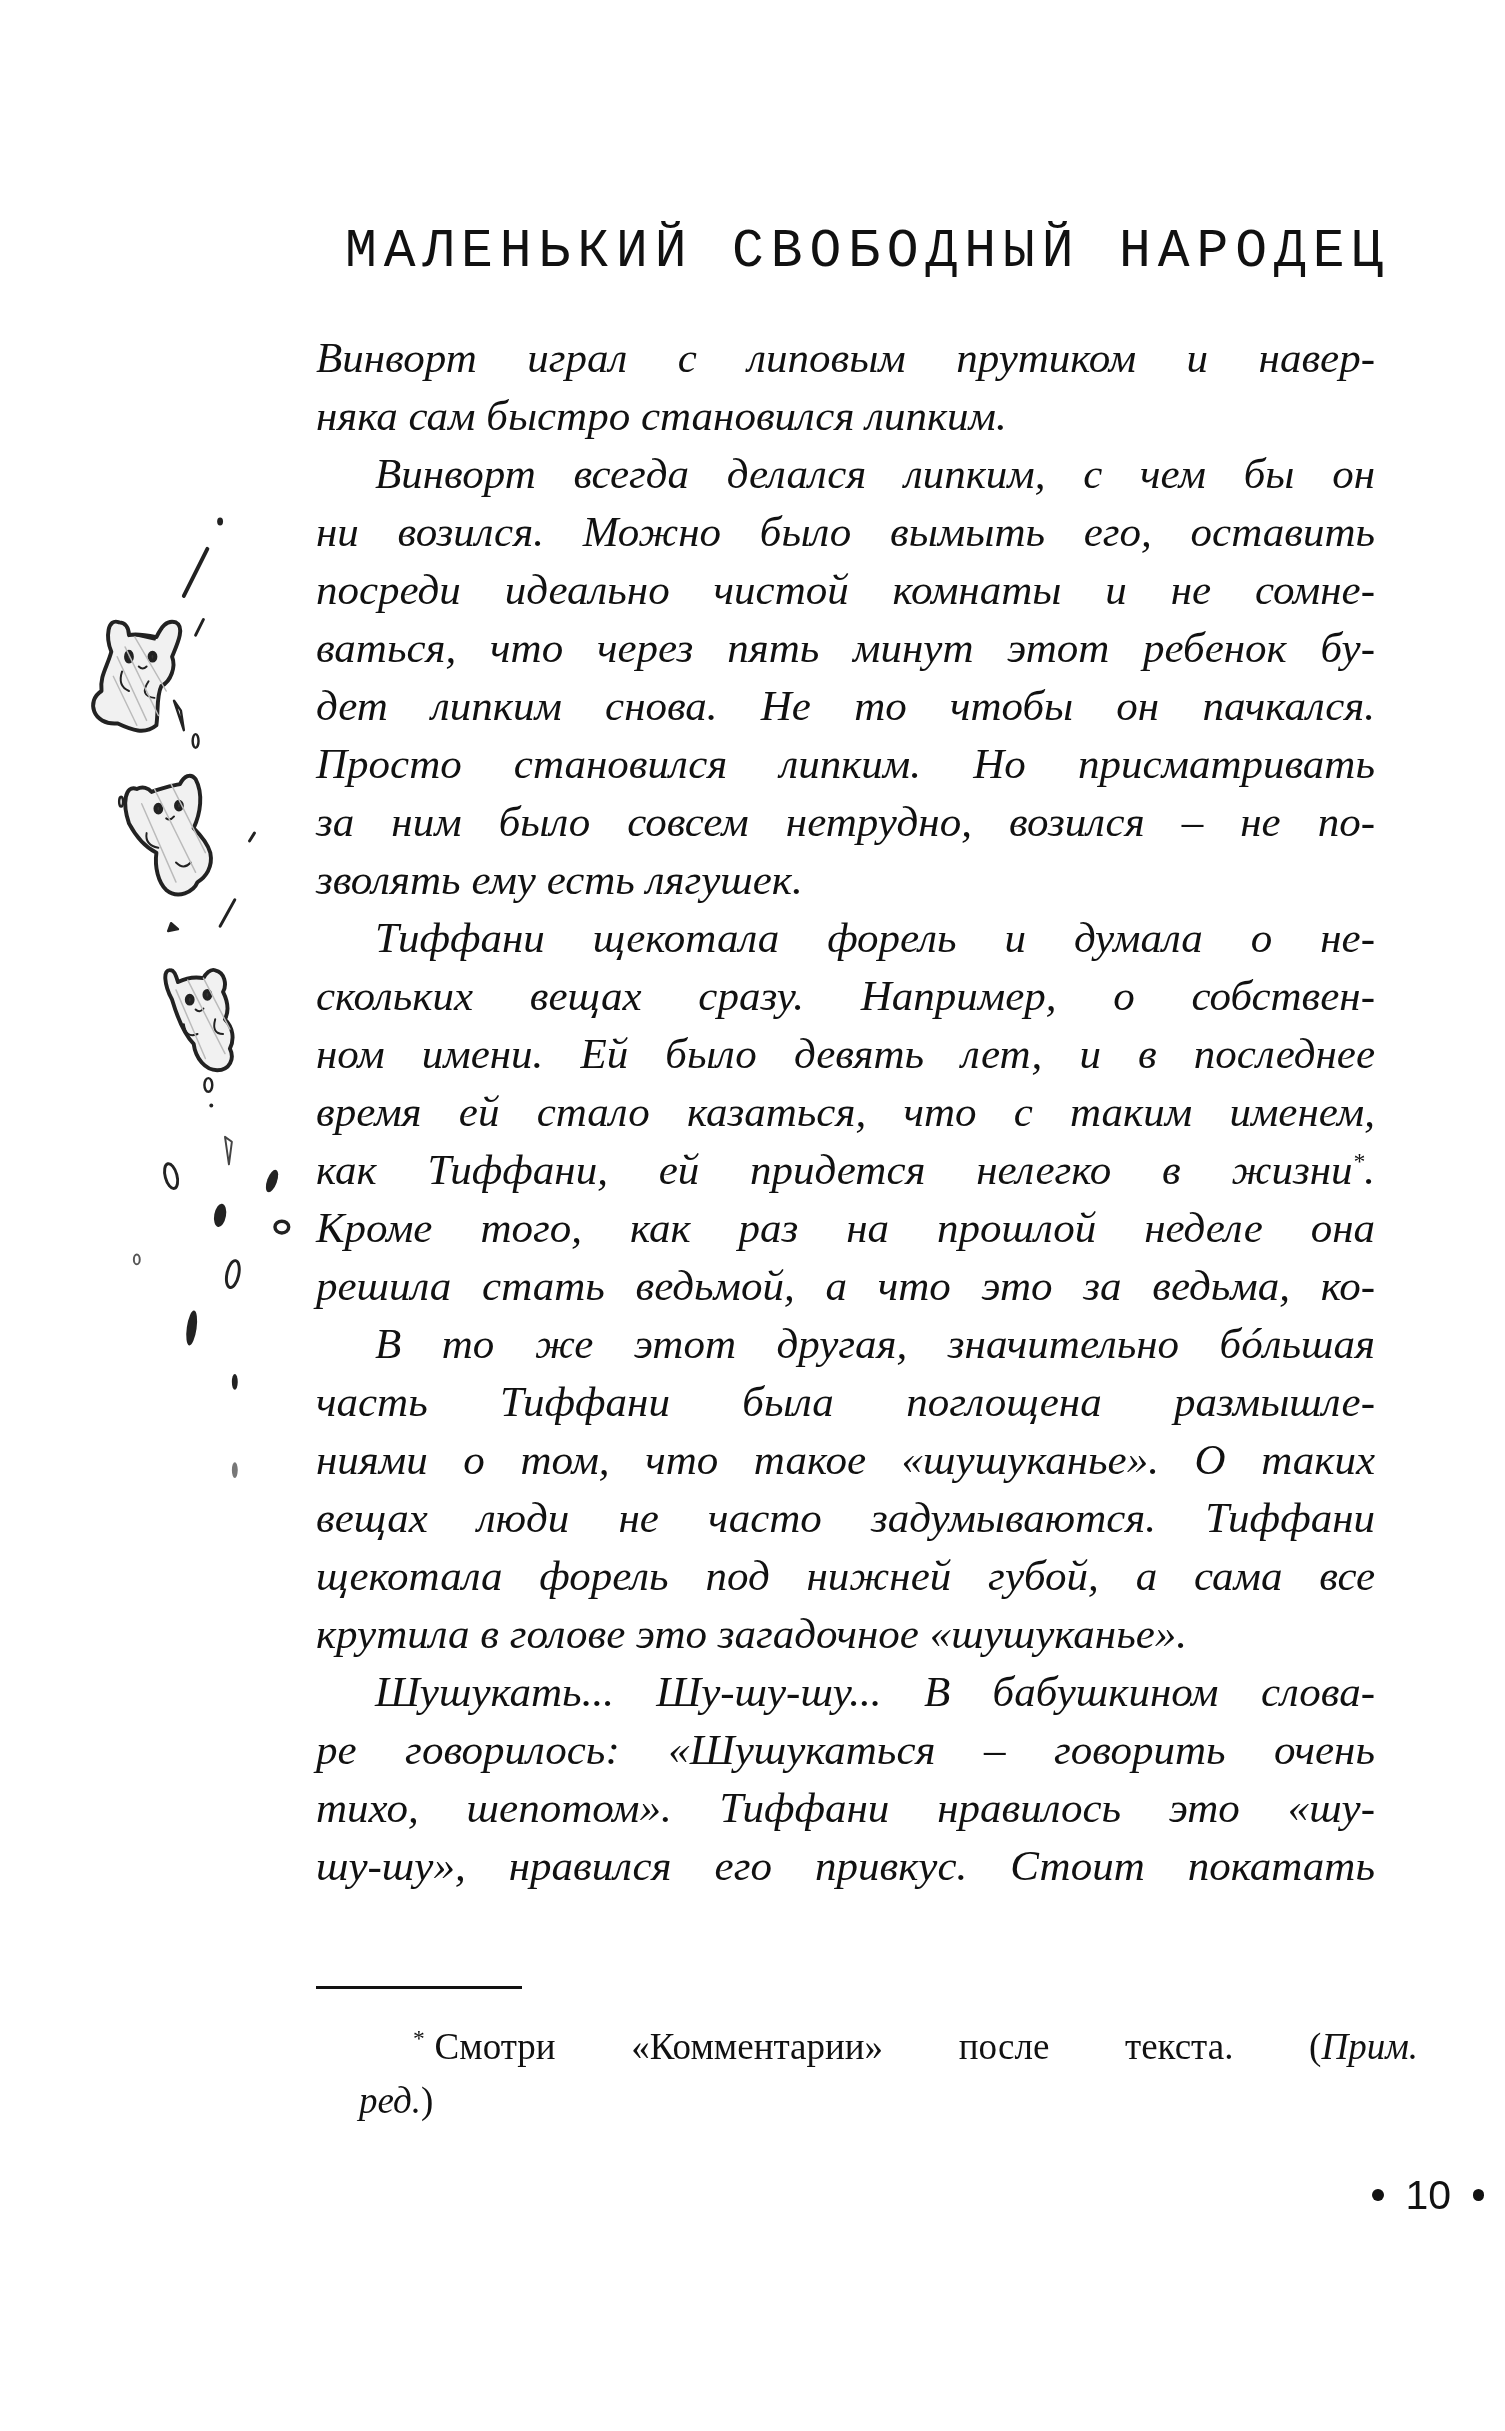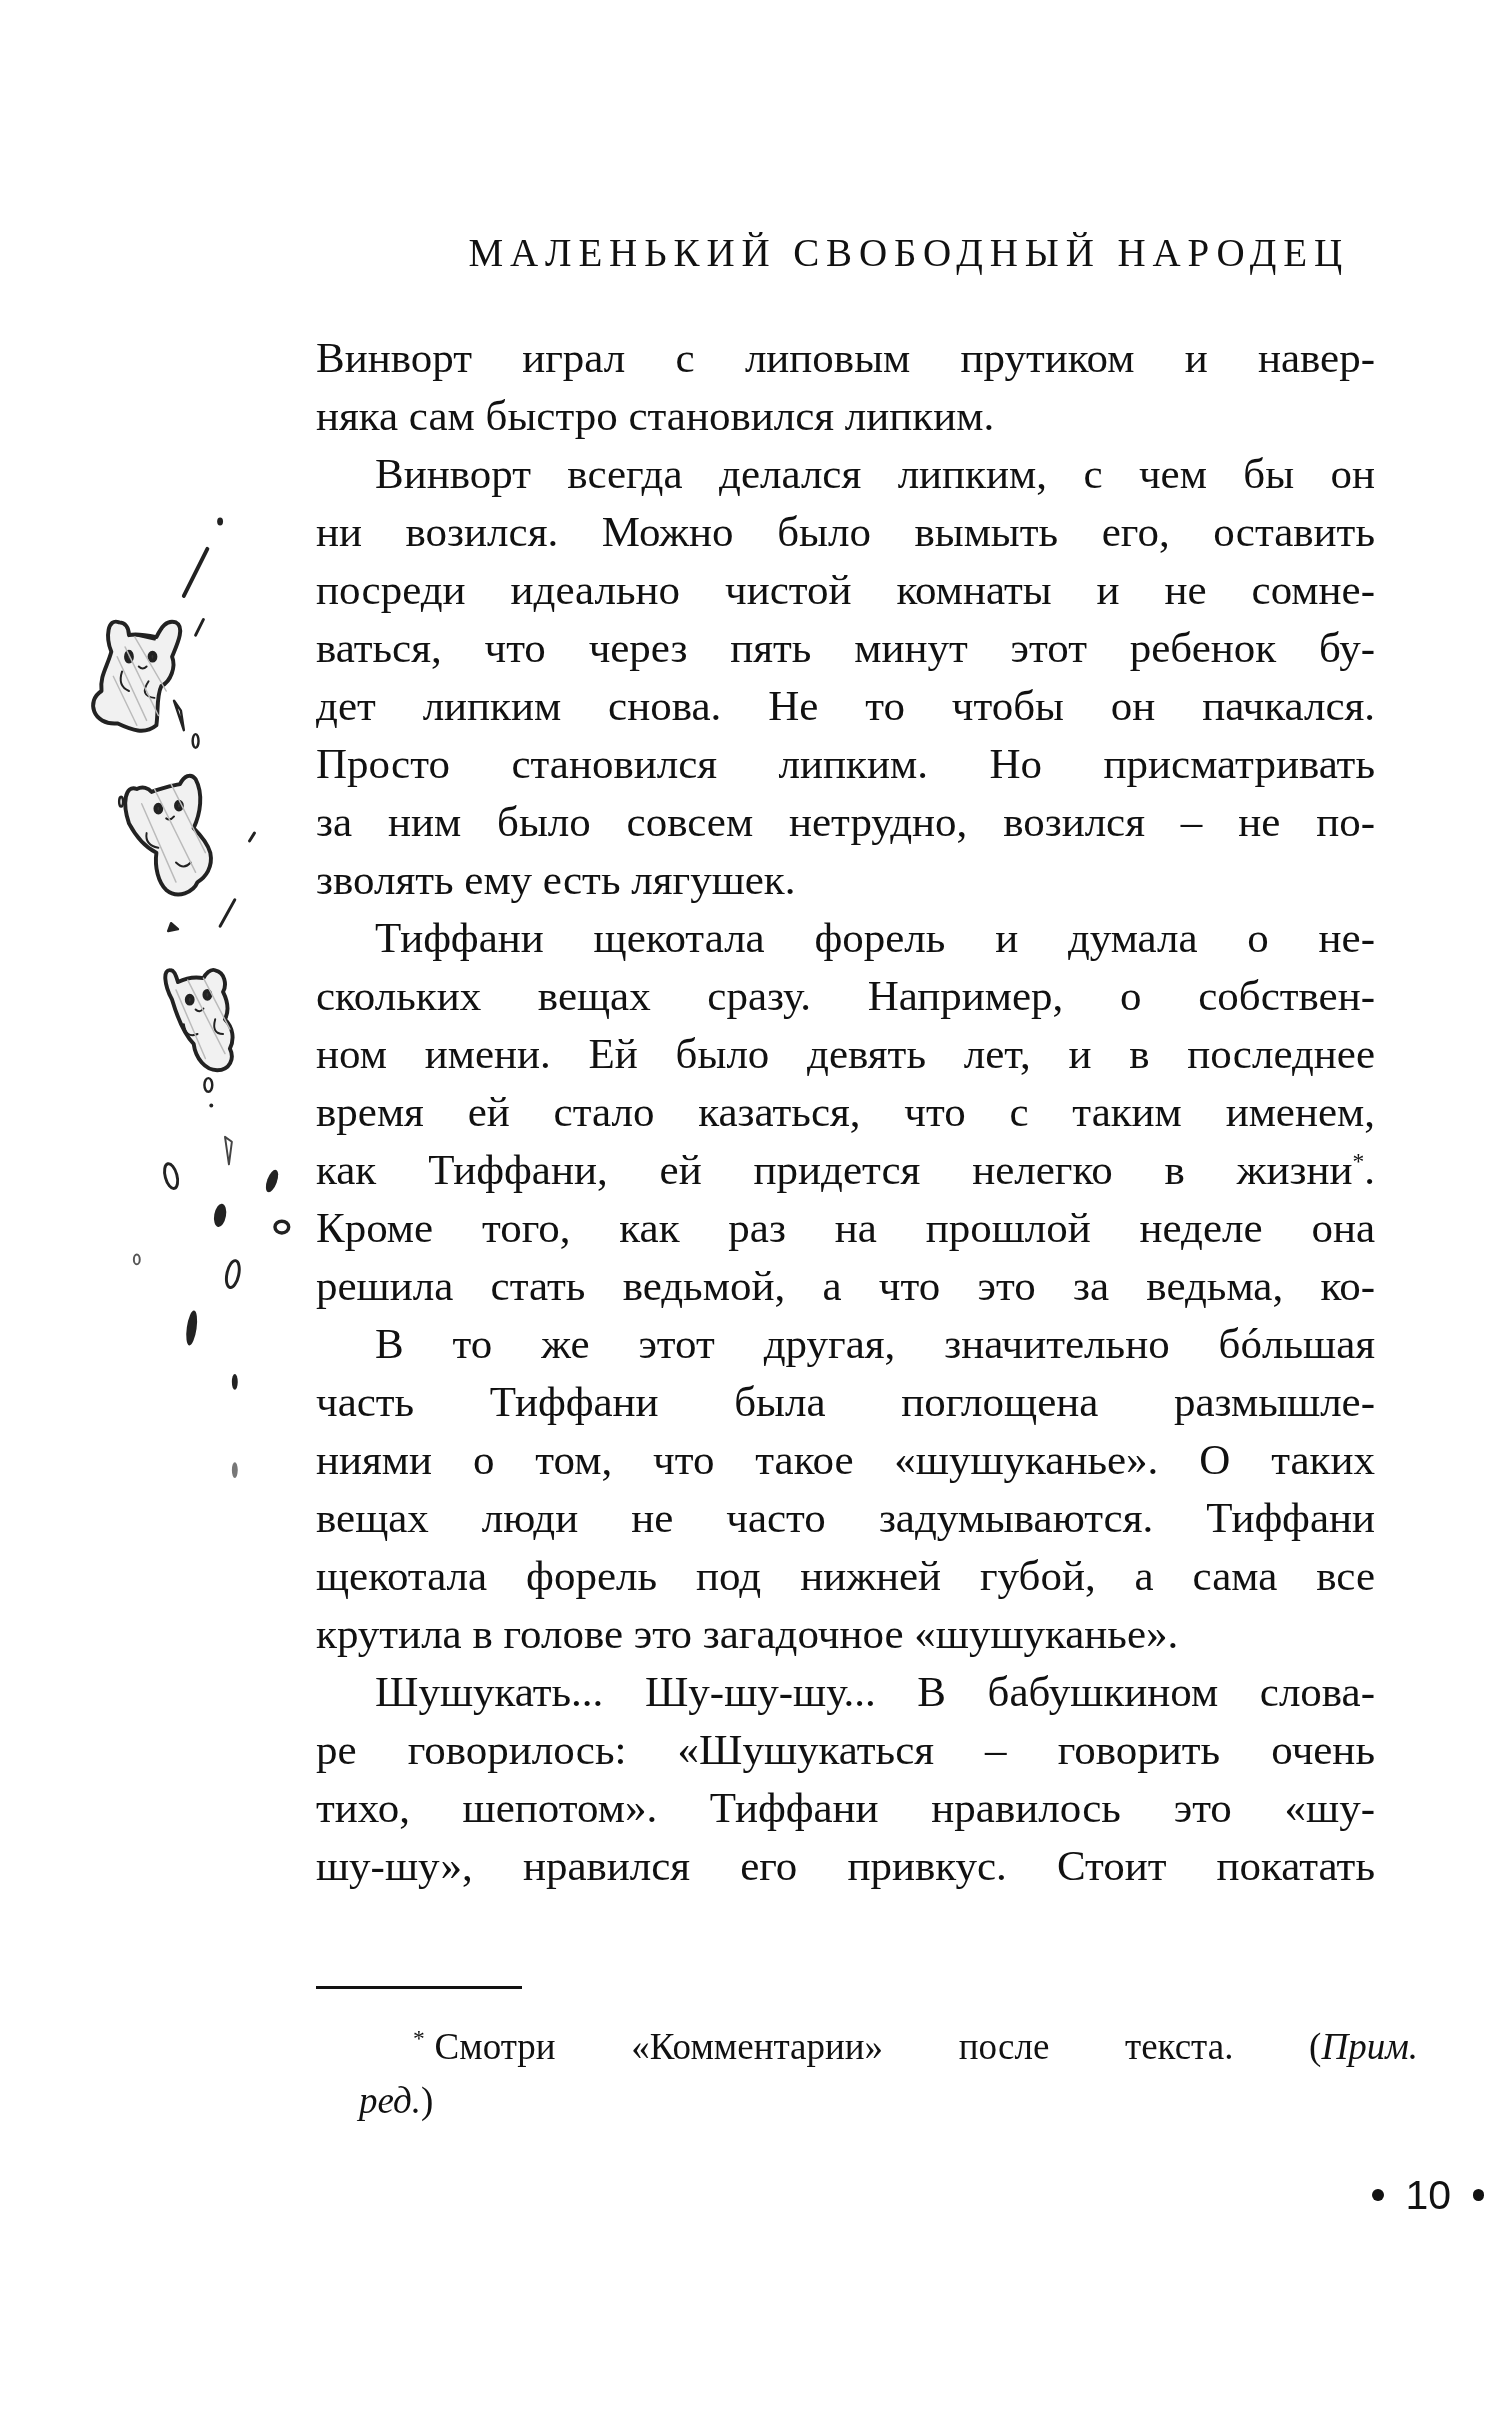--- a/index.html
+++ b/index.html
@@ -13,42 +13,43 @@
       position: relative;
       overflow: hidden;
       color: #111111;
       font-family: "Liberation Serif", "DejaVu Serif", serif;
     }
     .running-head {
       position: absolute;
       left: 345px;
       top: 223px;
       width: 1004px;
-      text-align: right;
-      font-family: Liberation Serif, serif;
-      font-size: 39px;
+      text-align: center;
+      font-family: Liberation Mono, monospace;
+      font-size: 53px;
       letter-spacing: 6.9px;
       text-transform: uppercase;
       white-space: nowrap;
       line-height: 59px;
     }
     .body-text {
       position: absolute;
       left: 316px;
       top: 329px;
       width: 1059px;
       font-size: 43px;
       line-height: 58px;
     }
     .line {
       display: block;
       white-space: nowrap;
       text-align: justify;
       text-align-last: justify;
       height: 58px;
+      font-style: italic;
     }
     .line.last {
       text-align-last: left;
     }
     .line.indent {
       padding-left: 59px;
     }
     .footnote-rule {
       position: absolute;
       left: 316px;

